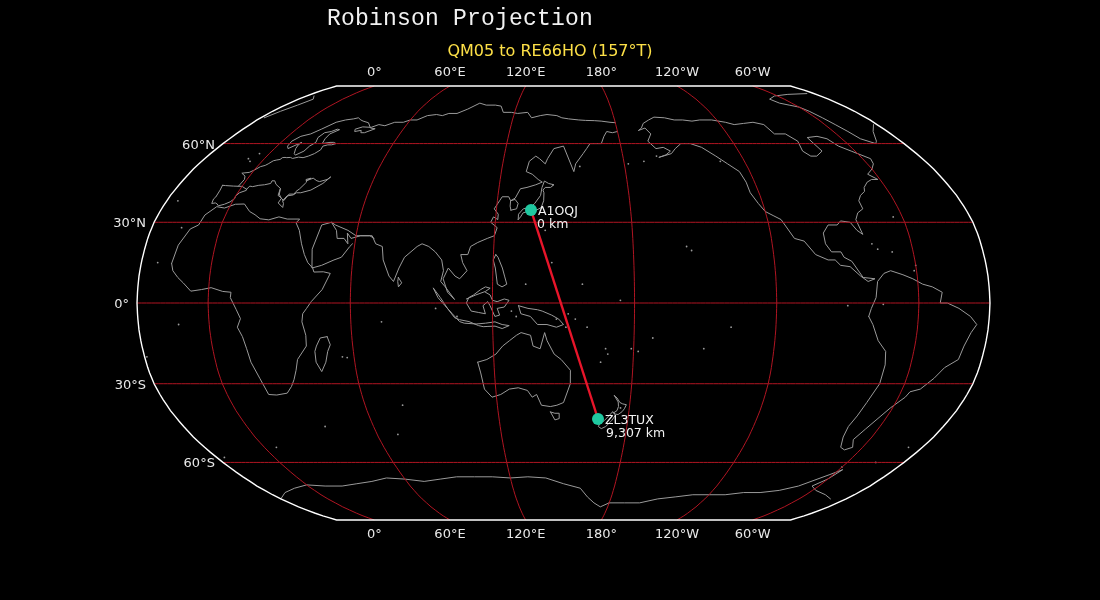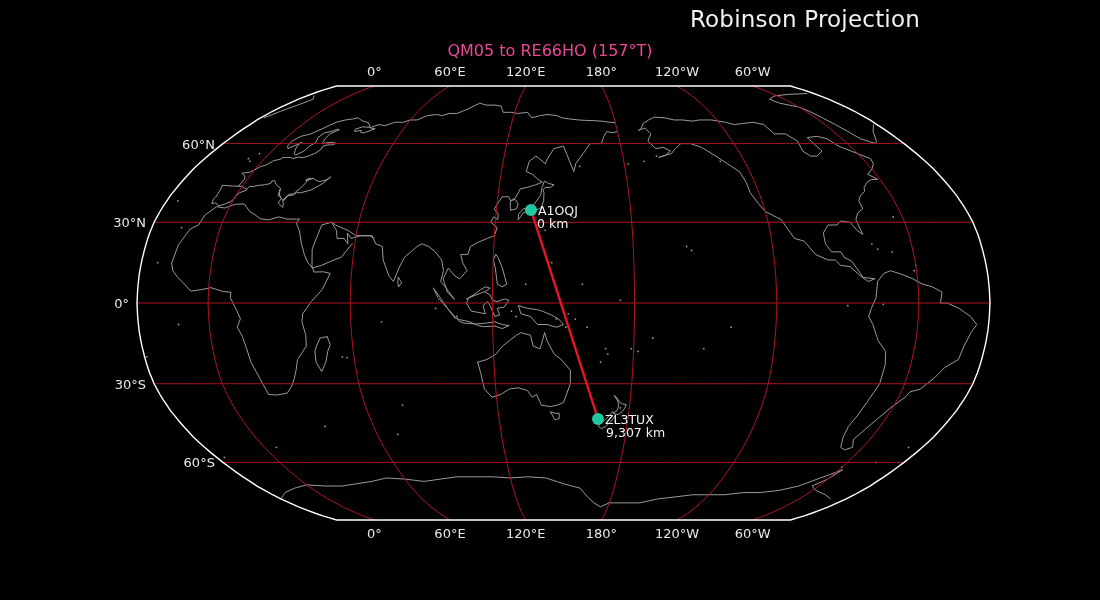--- a/index.html
+++ b/index.html
@@ -1,22 +1,22 @@
 <!DOCTYPE html>
 <html><head>
 <meta charset="utf-8">
 <style>
   html,body{margin:0;padding:0;background:#000;}
   body{width:1100px;height:600px;overflow:hidden;
        font-family:"DejaVu Sans","Liberation Sans",sans-serif;}
   #root{position:relative;width:1100px;height:600px;background:#000;}
-  #title{position:absolute;left:0;top:6px;width:920px;text-align:right;
-         color:#f2f2f2;font-size:23px;letter-spacing:.2px;}
+  #title{position:absolute;left:0;top:6px;width:920px;text-align:center;
+         color:#f2f2f2;font-size:23px;letter-spacing:.2px;font-family:Liberation Mono, monospace;}
   #subtitle{position:absolute;left:0;top:41px;width:1100px;text-align:center;
-            color:#ec4899;font-size:16px;}
+            color:#fde047;font-size:16px;}
   svg{position:absolute;left:0;top:0;}
   .lonlab,.latlab{fill:#e9e9e9;font-size:13px;
         font-family:"DejaVu Sans","Liberation Sans",sans-serif;}
   .lonlab{text-anchor:middle;}
   .latlab{text-anchor:end;}
   .mklab{fill:#f2f2f2;font-size:12.5px;
         font-family:"DejaVu Sans","Liberation Sans",sans-serif;}
   .coast{fill:none;stroke:#9a9a9a;stroke-width:1;
          stroke-linejoin:round;stroke-linecap:round;}
   .coastf{fill:#9a9a9a;stroke:none;}

